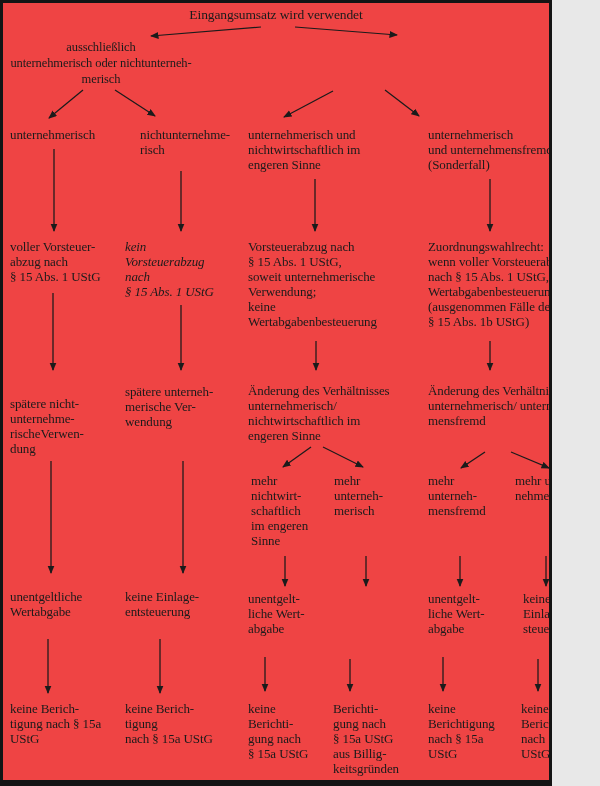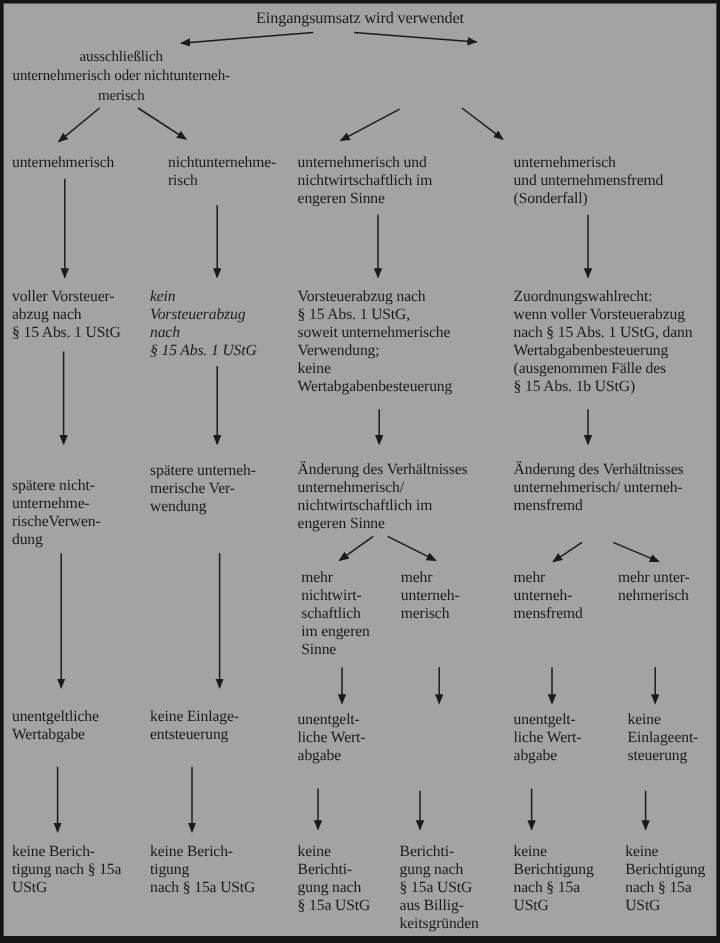--- a/index.html
+++ b/index.html
@@ -1,21 +1,21 @@
 <!DOCTYPE html>
 <html><head>
 <meta charset="utf-8">
 <style>
   html,body { margin:0; padding:0; background:#e8e8e8; }
   .page {
     position:relative;
-    width:600px; height:786px;
+    width:552px; height:786px;
     box-sizing:border-box;
     margin:0;
-    background:#a3a3a3;
+    background:#ef4444;
     border:3px solid #141414;
     border-bottom-width:6px;
     overflow:hidden;
     font-family:"Liberation Serif", serif;
   }
   .node {
     position:absolute;
     white-space:pre;
     font-size:13px;
     line-height:15px;

